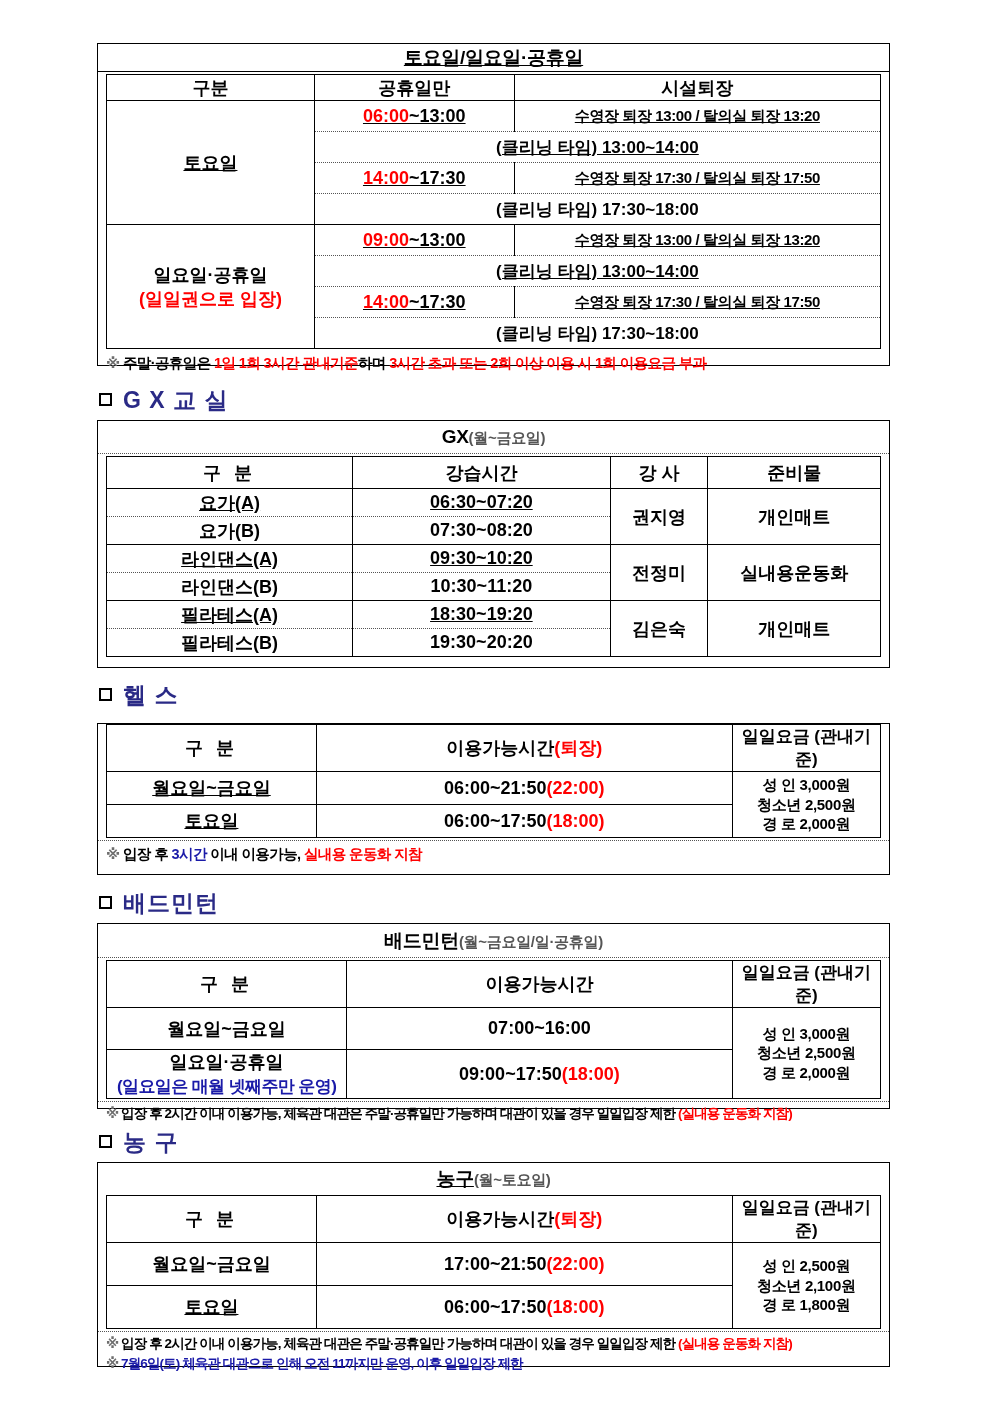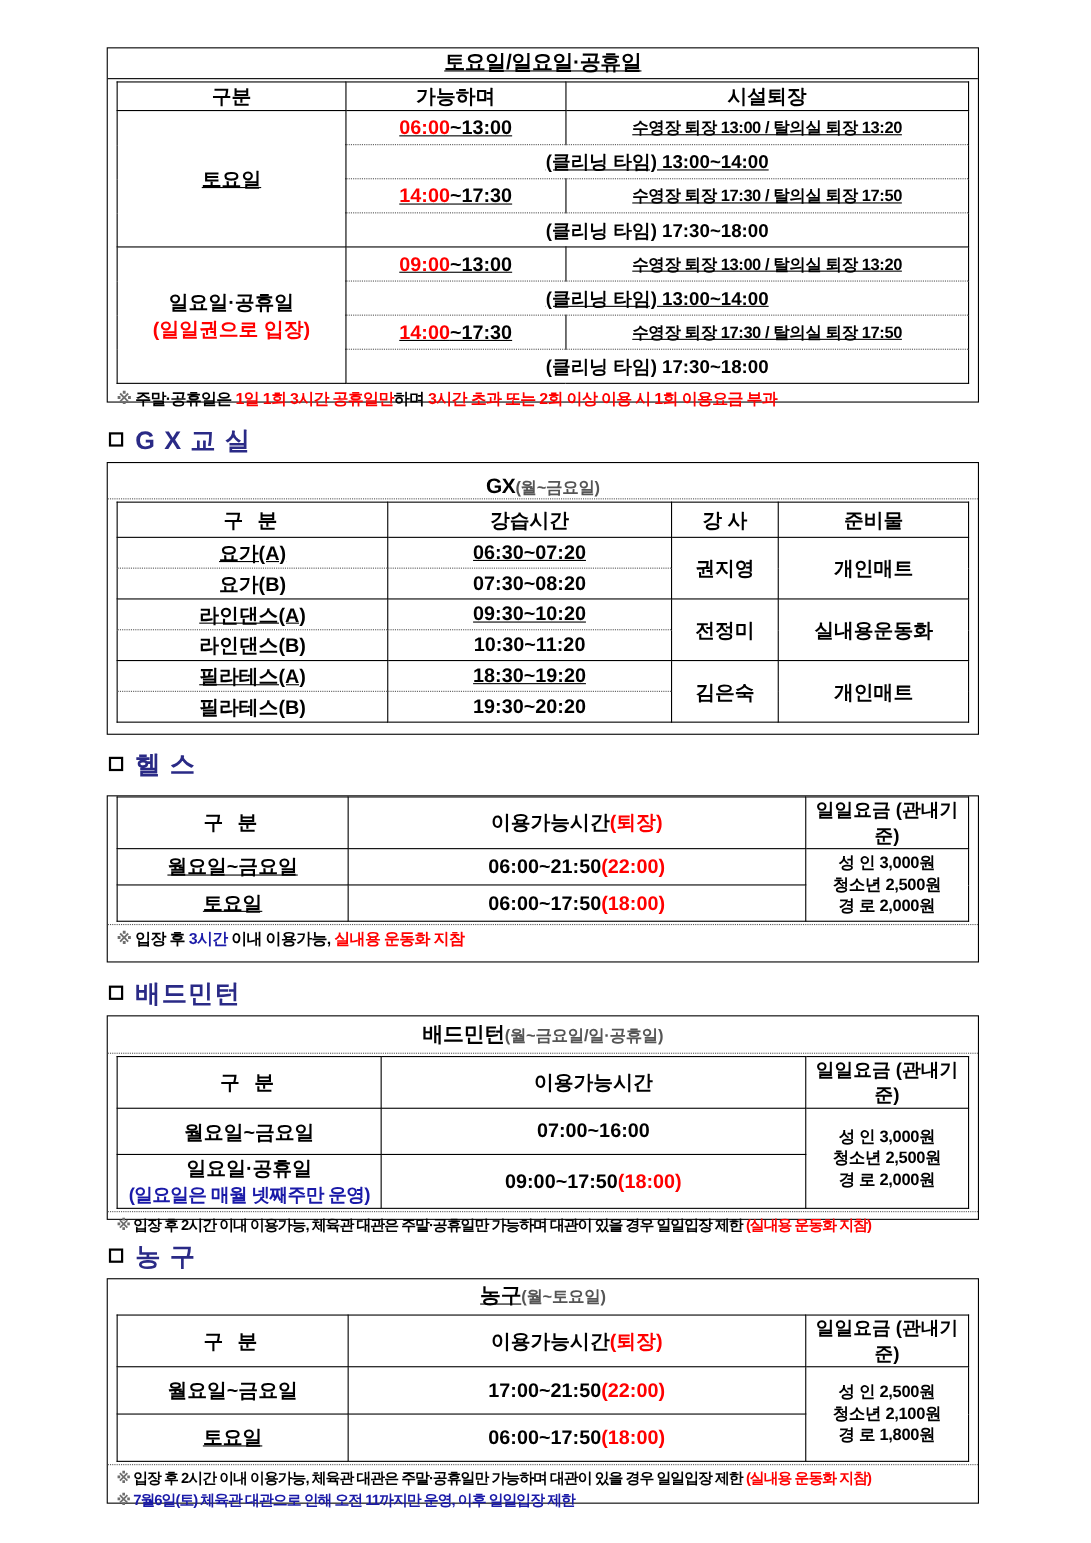--- a/index.html
+++ b/index.html
@@ -131,21 +131,21 @@
     <div style="padding:2px 8px 0 8px;">
       <table class="grid">
         <colgroup>
           <col style="width:206px">
             <col style="width:198px">
             <col style="width:363px">
         </colgroup>
         <tbody>
             <tr class="hdr">
           <th class="t-head" style="height:25px">구분</th>
-          <th class="t-head">가능하며</th>
+          <th class="t-head">공휴일만</th>
           <th class="t-head">시설퇴장</th>
         </tr>
 
         <tr>
           <td rowspan="4" class="t-cell">
             <span class="ul">토요일</span>
           </td>
           <td class="t-time dotted-bot" style="height:30px">
             <span class="red">06:00</span><span>~13:00</span>
           </td>
@@ -186,32 +186,32 @@
         <tr>
           <td colspan="2" class="t-clean dotted-top" style="height:30px">(클리닝 타임) 17:30~18:00</td>
         </tr>
       </tbody>
         </table>
     </div>
 
     <div class="note" style="margin-top:4px;">
       <span class="mk">※</span>
       <span>주말·공휴일은</span>
-      <span class="red">1일 1회 3시간 공휴일만</span><span>하며</span>
+      <span class="red">1일 1회 3시간 관내기준</span><span>하며</span>
       <span class="red">3시간 초과 또는 2회 이상 이용 시 1회 이용요금 부과</span>
     </div>
   </div>
 
   <div class="sec-head" style="left:99px; top:385px;">
     <span class="sq"></span><span class="lbl">G X 교 실</span>
   </div>
 
   <div class="block" style="left:97px; top:420px; width:793px; height:248px;">
 
-    <div class="cap" style="height:32px; line-height:44px; border-bottom:1.2px dotted #555;">
+    <div class="cap" style="height:32px; line-height:32px; border-bottom:1.2px dotted #555;">
       <span class="t-title">GX</span><span class="sub">(월~금요일)</span>
     </div>
 
     <div style="padding:2px 8px 0 8px;">
       <table class="grid">
         <colgroup>
           <col style="width:244px">
             <col style="width:255px">
             <col style="width:97px">
             <col style="width:171px">

